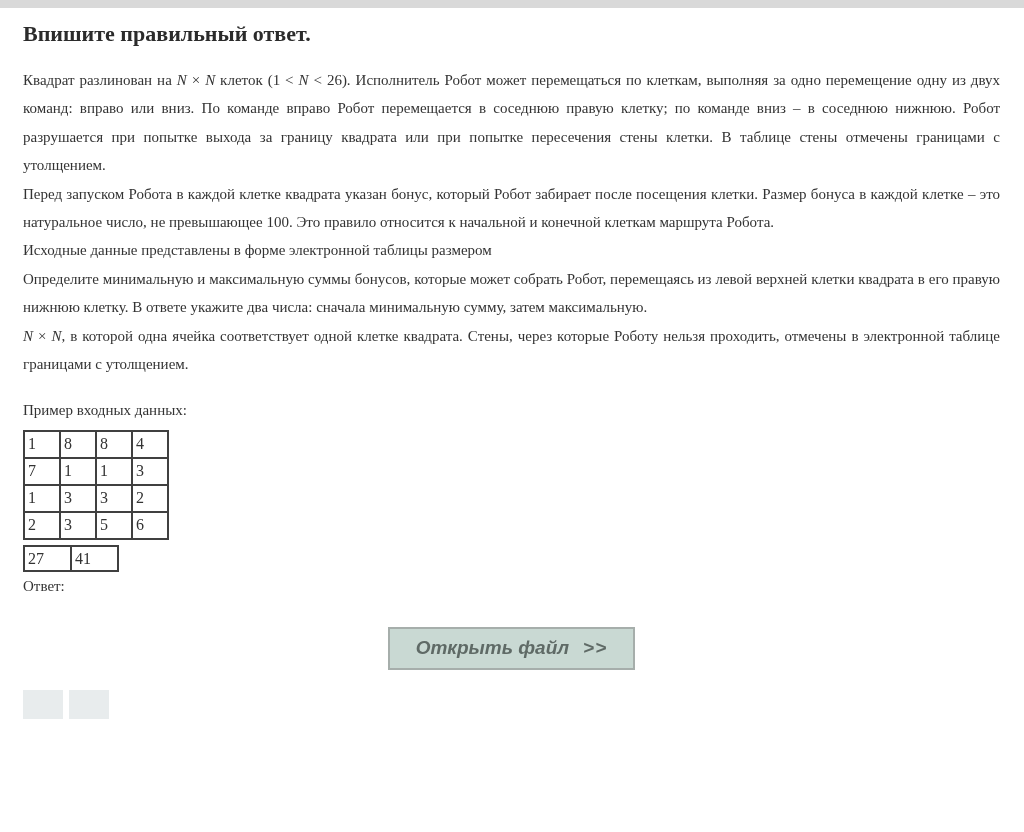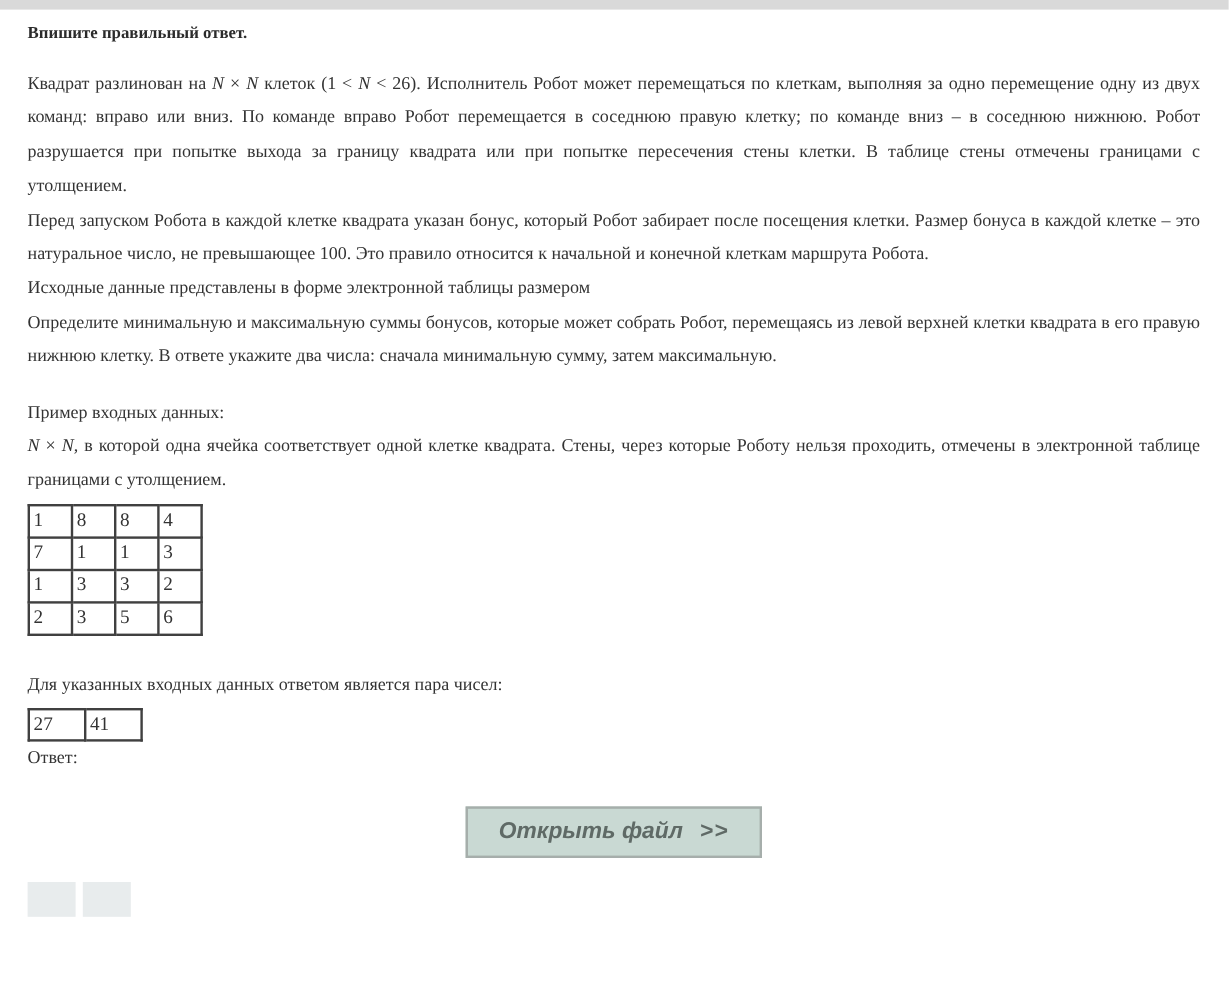--- a/index.html
+++ b/index.html
@@ -14,21 +14,21 @@
   }
   .top-bar {
     width: 100%;
     height: 8px;
     background: #d9d9d9;
   }
   .content {
     padding: 13px 24px 0 23px;
   }
   .heading {
-    font-size: 14px;
+    font-size: 22px;
     font-weight: bold;
     margin: 0 0 19px 0;
     color: #2b2b2b;
   }
   .para {
     margin: 0;
     font-size: 15px;
     line-height: 28.4px;
     text-align: justify;
     color: #333333;
@@ -107,23 +107,23 @@
   <h1 class="heading">Впишите правильный ответ.</h1>
 
   <p class="para"><span>Квадрат разлинован на </span><span class="var">N</span><span> × </span><span class="var">N</span><span> клеток (1 &lt; </span><span class="var">N</span><span> &lt; 26). Исполнитель Робот может перемещаться по клеткам, выполняя за одно перемещение одну из двух команд: вправо или вниз. По команде вправо Робот перемещается в соседнюю правую клетку; по команде вниз – в соседнюю нижнюю. Робот разрушается при попытке выхода за границу квадрата или при попытке пересечения стены клетки. В таблице стены отмечены границами с утолщением.</span></p>
 
   <p class="para">Перед запуском Робота в каждой клетке квадрата указан бонус, который Робот забирает после посещения клетки. Размер бонуса в каждой клетке – это натуральное число, не превышающее 100. Это правило относится к начальной и конечной клеткам маршрута Робота.</p>
 
   <p class="para">Исходные данные представлены в форме электронной таблицы размером</p>
 
   <p class="para">Определите минимальную и максимальную суммы бонусов, которые может собрать Робот, перемещаясь из левой верхней клетки квадрата в его правую нижнюю клетку. В ответе укажите два числа: сначала минимальную сумму, затем максимальную.</p>
 
+  <p class="para"><span class="var">N</span><span> × </span><span class="var">N</span><span>, в которой одна ячейка соответствует одной клетке квадрата. Стены, через которые Роботу нельзя проходить, отмечены в электронной таблице границами с утолщением.</span></p>
+
   <p class="para example-label">Пример входных данных:</p>
-
-  <p class="para"><span class="var">N</span><span> × </span><span class="var">N</span><span>, в которой одна ячейка соответствует одной клетке квадрата. Стены, через которые Роботу нельзя проходить, отмечены в электронной таблице границами с утолщением.</span></p>
 
   <table class="grid example-grid">
     <tbody>
       <tr>
         <td>1</td>
         <td>8</td>
         <td>8</td>
         <td>4</td>
       </tr>
       <tr>
@@ -140,21 +140,20 @@
       </tr>
       <tr>
         <td>2</td>
         <td>3</td>
         <td>5</td>
         <td>6</td>
       </tr>
     </tbody>
   </table>
 
-  <p class="para pair-label">Для указанных входных данных ответом является пара чисел:</p>
 
   <table class="grid pair-grid">
     <tbody>
       <tr>
         <td>27</td>
         <td>41</td>
       </tr>
     </tbody>
   </table>
 

